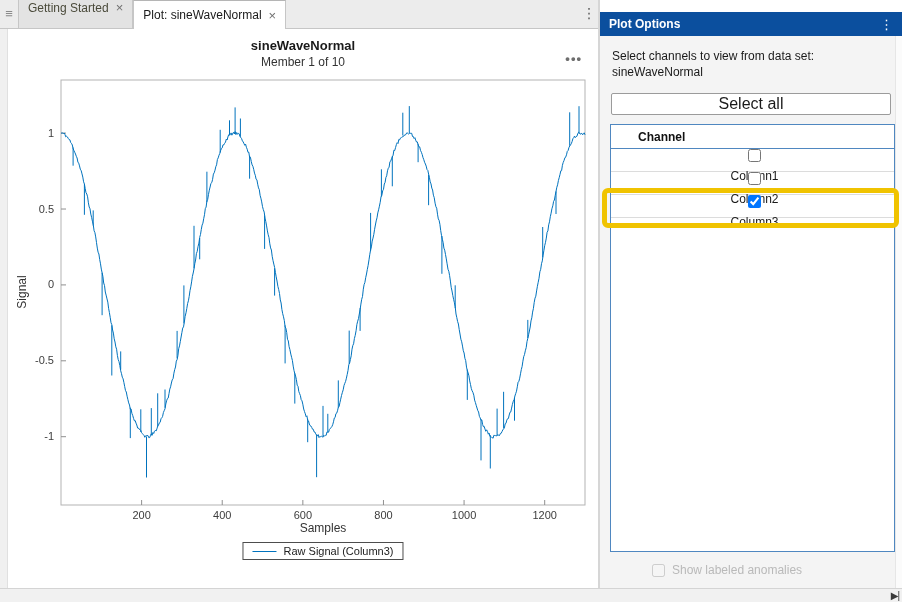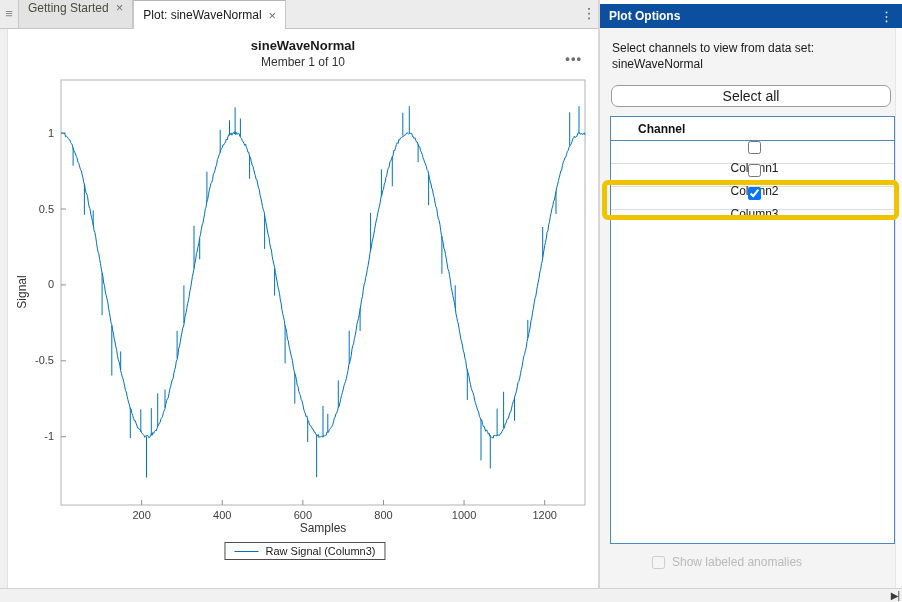--- a/index.html
+++ b/index.html
@@ -30,35 +30,35 @@
   .fig-subtitle { position:absolute; left:0; top:26px; width:100%; text-align:center;
                   font-size:12px; color:#333; }
   .fig-toolbar { position:absolute; right:16px; top:22px; color:#6e6e6e; font-size:13px;
                  letter-spacing:1px; font-weight:bold; cursor:pointer; }
   #plot-svg { position:absolute; left:0; top:0; width:590px; height:557px; }
   .tick { font-size:11px; fill:#3d3d3d; font-family:"Liberation Sans", sans-serif; }
   .ylabel { position:absolute; left:14px; top:263px; transform:translate(-50%,-50%) rotate(-90deg);
             font-size:12px; color:#333; white-space:nowrap; }
   .xlabel { position:absolute; left:315px; top:492px; transform:translateX(-50%);
             font-size:12px; color:#333; }
-  .legend { position:absolute; left:297px; top:513px; transform:translateX(-50%);
+  .legend { position:absolute; left:315px; top:513px; transform:translateX(-50%);
             border:1px solid #4d4d4d; background:#fff; padding:2px 9px; font-size:11px; color:#222;
             display:flex; align-items:center; gap:7px; white-space:nowrap; }
   .legend-line { width:24px; height:0; border-top:1px solid var(--accent-blue,#0072BD); }
 
   
-  .panel { position:absolute; left:600px; top:4px; width:302px; height:588px; background:#f4f4f4; }
+  .panel { position:absolute; left:600px; top:12px; width:302px; height:588px; background:#f4f4f4; }
   .panel-header { height:24px; background:var(--header-bg,#0b4f9e); color:#fff;
                   display:flex; align-items:center; justify-content:space-between; padding:0 9px; }
   .panel-header .ptitle { font-size:12px; font-weight:bold; }
   .panel-header .pmenu { font-size:13px; cursor:pointer; }
   .panel-desc { padding:12px 12px 0 12px; font-size:12px; color:#1a1a1a; line-height:1.35; }
   .btn-row { display:flex; gap:15px; padding:13px 11px 0 11px; }
-  .btn { flex:1; height:22px; background:#fff; border:1px solid #9b9b9b; border-radius:7px;
-         font-size:14px; color:#1a1a1a; font-family:"Liberation Sans",sans-serif; cursor:pointer; }
+  .btn { flex:1; height:22px; background:#fff; border:1px solid #9b9b9b; border-radius:2px;
+         font-size:16px; color:#1a1a1a; font-family:"Liberation Sans",sans-serif; cursor:pointer; }
   .channel-table { position:absolute; left:10px; top:112px; width:285px; height:428px;
                    background:#fff; border:1px solid var(--table-border,#4f87c0); }
   .ch-header { height:24px; display:flex; align-items:center; padding-left:27px;
                font-size:12px; font-weight:bold; color:#111;
                border-bottom:1px solid var(--table-border,#4f87c0); }
   .ch-row { height:23px; display:flex; align-items:center; gap:7px; padding-left:4px;
             font-size:12px; color:#1a1a1a; border-bottom:1px solid #dcdcdc; cursor:pointer;flex-direction:column; }
   .ch-row input { width:13px; height:13px; }
   .highlight-box { position:absolute; left:2px; top:176px; width:297px; height:40px;
                    border:5px solid var(--highlight,#f0c300); border-radius:6px;

